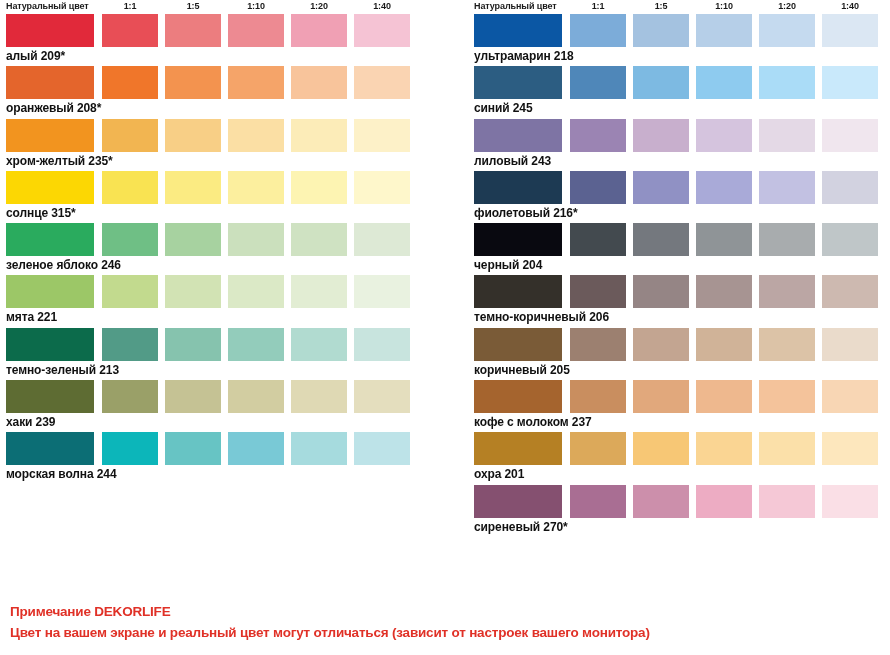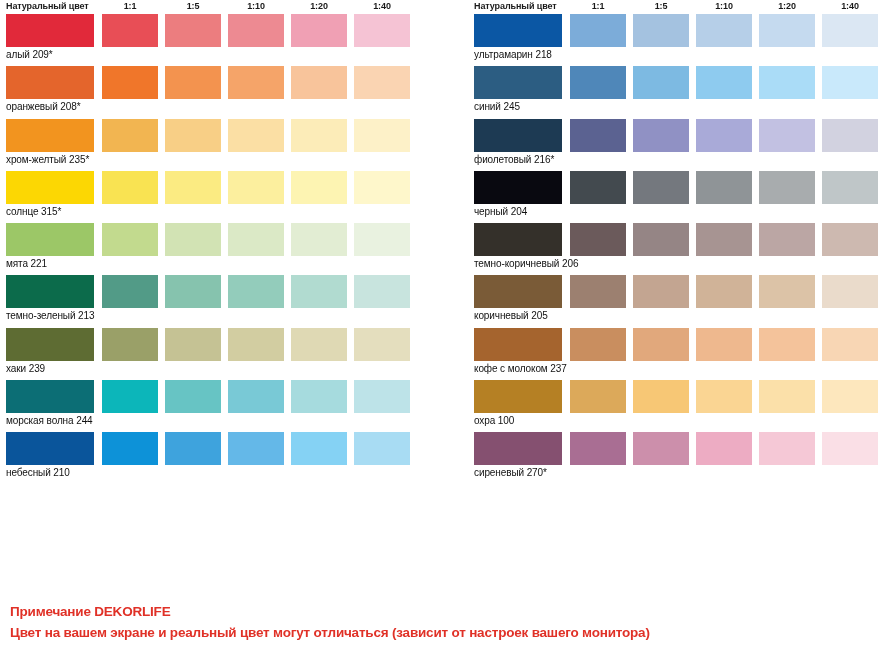--- a/index.html
+++ b/index.html
@@ -59,22 +59,22 @@
     left: 4px;
     width: 88px;
   }
   .swatch-dil {
     width: 56px;
   }
   .row-label {
     position: absolute;
     left: 4px;
     top: 35px;
-    font-size: 10px;
-    font-weight: normal;
+    font-size: 12px;
+    font-weight: bold;
     color: #111111;
     white-space: nowrap;
     letter-spacing: -0.1px;
   }
 
   .footer {
     position: absolute;
     left: 10px;
     top: 601px;
     width: 870px;
@@ -133,20 +133,29 @@
         <div class="swatch-row">
           <div class="swatch swatch-base" style="background: rgb(252, 215, 3);"></div>
           <div class="swatch swatch-dil" style="background: rgb(249, 227, 82); left: 100px;"></div>
           <div class="swatch swatch-dil" style="background: rgb(251, 235, 130); left: 163px;"></div>
           <div class="swatch swatch-dil" style="background: rgb(252, 239, 158); left: 226px;"></div>
           <div class="swatch swatch-dil" style="background: rgb(253, 244, 178); left: 289px;"></div>
           <div class="swatch swatch-dil" style="background: rgb(254, 247, 203); left: 352px;"></div>
           <div class="row-label">солнце 315*</div>
         </div>
         <div class="swatch-row">
+          <div class="swatch swatch-base" style="background: rgb(42, 171, 94);"></div>
+          <div class="swatch swatch-dil" style="background: rgb(111, 191, 133); left: 100px;"></div>
+          <div class="swatch swatch-dil" style="background: rgb(167, 210, 160); left: 163px;"></div>
+          <div class="swatch swatch-dil" style="background: rgb(203, 224, 189); left: 226px;"></div>
+          <div class="swatch swatch-dil" style="background: rgb(207, 226, 194); left: 289px;"></div>
+          <div class="swatch swatch-dil" style="background: rgb(221, 233, 213); left: 352px;"></div>
+          <div class="row-label">зеленое яблоко 246</div>
+        </div>
+        <div class="swatch-row">
           <div class="swatch swatch-base" style="background: rgb(156, 199, 103);"></div>
           <div class="swatch swatch-dil" style="background: rgb(194, 218, 142); left: 100px;"></div>
           <div class="swatch swatch-dil" style="background: rgb(210, 227, 180); left: 163px;"></div>
           <div class="swatch swatch-dil" style="background: rgb(219, 233, 198); left: 226px;"></div>
           <div class="swatch swatch-dil" style="background: rgb(226, 237, 211); left: 289px;"></div>
           <div class="swatch swatch-dil" style="background: rgb(233, 242, 224); left: 352px;"></div>
           <div class="row-label">мята  221</div>
         </div>
         <div class="swatch-row">
           <div class="swatch swatch-base" style="background: rgb(12, 107, 75);"></div>
@@ -167,29 +176,20 @@
           <div class="row-label">хаки 239</div>
         </div>
         <div class="swatch-row">
           <div class="swatch swatch-base" style="background: rgb(12, 110, 117);"></div>
           <div class="swatch swatch-dil" style="background: rgb(12, 182, 186); left: 100px;"></div>
           <div class="swatch swatch-dil" style="background: rgb(103, 196, 196); left: 163px;"></div>
           <div class="swatch swatch-dil" style="background: rgb(121, 201, 214); left: 226px;"></div>
           <div class="swatch swatch-dil" style="background: rgb(166, 219, 222); left: 289px;"></div>
           <div class="swatch swatch-dil" style="background: rgb(189, 227, 232); left: 352px;"></div>
           <div class="row-label">морская волна 244</div>
-        </div>
-        <div class="swatch-row">
-          <div class="swatch swatch-base" style="background: rgb(10, 85, 155);"></div>
-          <div class="swatch swatch-dil" style="background: rgb(13, 146, 216); left: 100px;"></div>
-          <div class="swatch swatch-dil" style="background: rgb(62, 163, 221); left: 163px;"></div>
-          <div class="swatch swatch-dil" style="background: rgb(100, 184, 232); left: 226px;"></div>
-          <div class="swatch swatch-dil" style="background: rgb(133, 210, 244); left: 289px;"></div>
-          <div class="swatch swatch-dil" style="background: rgb(168, 220, 243); left: 352px;"></div>
-          <div class="row-label">небесный 210</div>
         </div>
       </div>
   </div>
 
   <div class="panel panel-right">
     <div class="header-row">
         <div class="header-cell header-natural">Натуральный цвет</div>
         <div class="header-cell header-ratio" style="left: 100px;">1:1</div>
         <div class="header-cell header-ratio" style="left: 163px;">1:5</div>
         <div class="header-cell header-ratio" style="left: 226px;">1:10</div>
@@ -209,20 +209,29 @@
         <div class="swatch-row">
           <div class="swatch swatch-base" style="background: rgb(44, 93, 130);"></div>
           <div class="swatch swatch-dil" style="background: rgb(79, 135, 185); left: 100px;"></div>
           <div class="swatch swatch-dil" style="background: rgb(125, 186, 226); left: 163px;"></div>
           <div class="swatch swatch-dil" style="background: rgb(142, 203, 239); left: 226px;"></div>
           <div class="swatch swatch-dil" style="background: rgb(170, 220, 247); left: 289px;"></div>
           <div class="swatch swatch-dil" style="background: rgb(201, 233, 251); left: 352px;"></div>
           <div class="row-label">синий 245</div>
         </div>
         <div class="swatch-row">
+          <div class="swatch swatch-base" style="background: rgb(126, 116, 164);"></div>
+          <div class="swatch swatch-dil" style="background: rgb(155, 132, 179); left: 100px;"></div>
+          <div class="swatch swatch-dil" style="background: rgb(200, 175, 205); left: 163px;"></div>
+          <div class="swatch swatch-dil" style="background: rgb(213, 196, 222); left: 226px;"></div>
+          <div class="swatch swatch-dil" style="background: rgb(228, 217, 230); left: 289px;"></div>
+          <div class="swatch swatch-dil" style="background: rgb(240, 230, 238); left: 352px;"></div>
+          <div class="row-label">лиловый 243</div>
+        </div>
+        <div class="swatch-row">
           <div class="swatch swatch-base" style="background: rgb(29, 58, 83);"></div>
           <div class="swatch swatch-dil" style="background: rgb(91, 98, 145); left: 100px;"></div>
           <div class="swatch swatch-dil" style="background: rgb(144, 145, 196); left: 163px;"></div>
           <div class="swatch swatch-dil" style="background: rgb(169, 170, 216); left: 226px;"></div>
           <div class="swatch swatch-dil" style="background: rgb(194, 193, 226); left: 289px;"></div>
           <div class="swatch swatch-dil" style="background: rgb(210, 210, 224); left: 352px;"></div>
           <div class="row-label">фиолетовый 216*</div>
         </div>
         <div class="swatch-row">
           <div class="swatch swatch-base" style="background: rgb(9, 9, 16);"></div>
@@ -260,21 +269,21 @@
           <div class="swatch swatch-dil" style="background: rgb(248, 214, 180); left: 352px;"></div>
           <div class="row-label">кофе с молоком 237</div>
         </div>
         <div class="swatch-row">
           <div class="swatch swatch-base" style="background: rgb(181, 128, 36);"></div>
           <div class="swatch swatch-dil" style="background: rgb(220, 169, 90); left: 100px;"></div>
           <div class="swatch swatch-dil" style="background: rgb(247, 199, 117); left: 163px;"></div>
           <div class="swatch swatch-dil" style="background: rgb(250, 213, 147); left: 226px;"></div>
           <div class="swatch swatch-dil" style="background: rgb(251, 224, 169); left: 289px;"></div>
           <div class="swatch swatch-dil" style="background: rgb(253, 231, 189); left: 352px;"></div>
-          <div class="row-label">охра 100</div>
+          <div class="row-label">охра 201</div>
         </div>
         <div class="swatch-row">
           <div class="swatch swatch-base" style="background: rgb(133, 80, 112);"></div>
           <div class="swatch swatch-dil" style="background: rgb(169, 110, 147); left: 100px;"></div>
           <div class="swatch swatch-dil" style="background: rgb(204, 143, 171); left: 163px;"></div>
           <div class="swatch swatch-dil" style="background: rgb(237, 172, 195); left: 226px;"></div>
           <div class="swatch swatch-dil" style="background: rgb(245, 200, 214); left: 289px;"></div>
           <div class="swatch swatch-dil" style="background: rgb(250, 223, 230); left: 352px;"></div>
           <div class="row-label">сиреневый 270*</div>
         </div>

